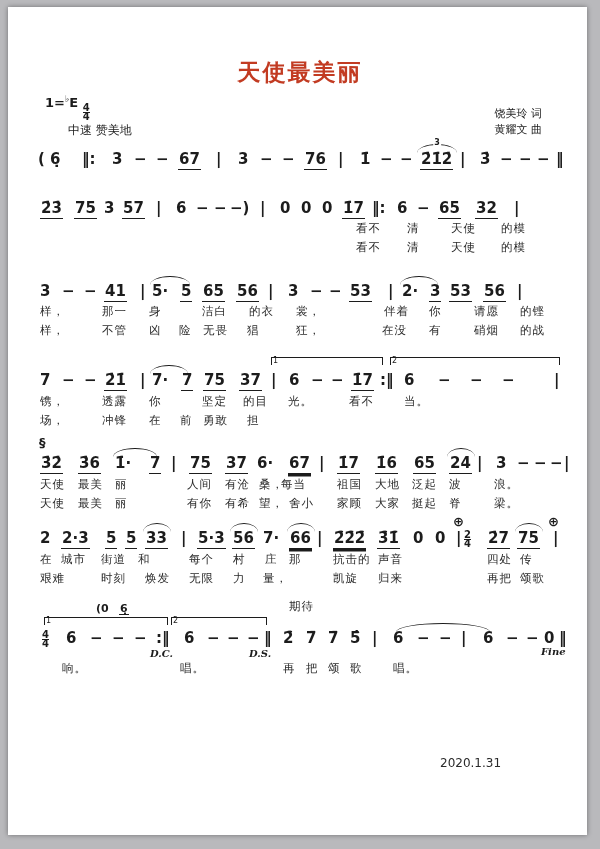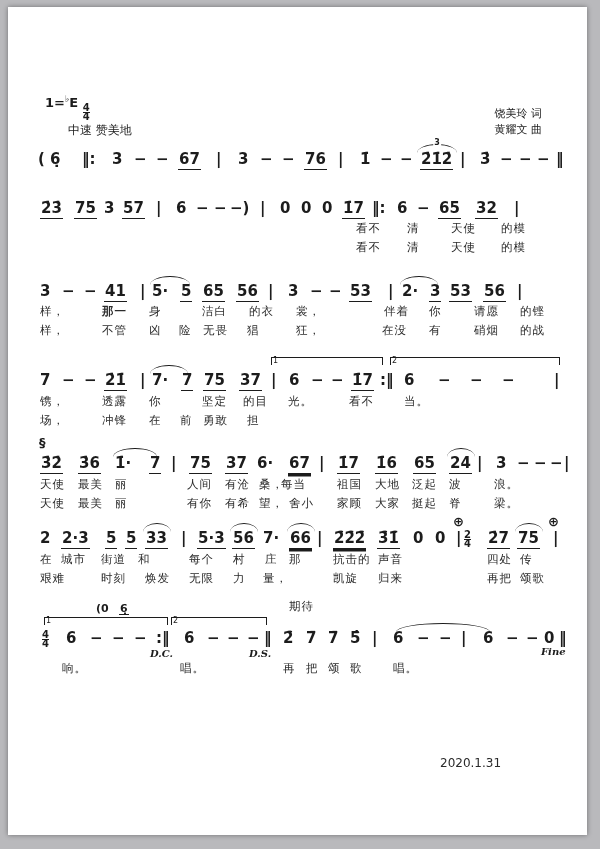--- a/index.html
+++ b/index.html
@@ -37,20 +37,21 @@
   .mark.coda{font-size:13px;font-weight:bold;}
   .mark.small{font-size:11px;font-weight:bold;}
   .mark.u1{border-bottom:1.2px solid #1c1c1c;}
 </style>
 </head>
 <body>
 
 <div class="stage">
   <div class="paper"></div>
   <div class="layer">
+    <h1 class="title" style="color: rgb(194, 59, 34);">天使最美丽</h1>
     <div class="keysig"><span>1=</span><sup>♭</sup><span>E</span>
       <span class="fr" style="display:inline-flex;vertical-align:-4px;font-weight:bold;">
           <span>4</span>
           <span class="den">4</span>
         </span>
     </div>
     <div class="tempo">中速 赞美地</div>
     <div class="credit c1">饶美玲 词</div>
     <div class="credit c2">黄耀文 曲</div>
     <div class="date">2020.1.31</div>
@@ -125,21 +126,21 @@
         <span class="tok u1" style="left: 349px; top: 282px;">53</span>
         <span class="tok" style="left: 388px; top: 282px;">|</span>
         <span class="tok" style="left: 402px; top: 282px;">2·</span>
         <span class="tok u1" style="left: 429px; top: 282px;">3</span>
         <span class="tok u1" style="left: 449px; top: 282px;">53</span>
         <span class="tok u1" style="left: 483px; top: 282px;">56</span>
         <span class="tok" style="left: 517px; top: 282px;">|</span>
         <span class="arc" style="width: 40px; left: 150px; top: 276px;"></span>
         <span class="arc" style="width: 38px; left: 400px; top: 276px;"></span>
         <span class="lyr" style="left: 40px; top: 304px;">样，</span>
-        <span class="lyr" style="left: 102px; top: 304px; font-weight: bold;">那一</span>
+        <span class="lyr" style="left: 102px; top: 304px;">那一</span>
         <span class="lyr" style="left: 149px; top: 304px;">身</span>
         <span class="lyr" style="left: 202px; top: 304px;">洁白</span>
         <span class="lyr" style="left: 249px; top: 304px;">的衣</span>
         <span class="lyr" style="left: 296px; top: 304px;">裳，</span>
         <span class="lyr" style="left: 384px; top: 304px;">伴着</span>
         <span class="lyr" style="left: 429px; top: 304px;">你</span>
         <span class="lyr" style="left: 474px; top: 304px;">请愿</span>
         <span class="lyr" style="left: 520px; top: 304px;">的铿</span>
         <span class="lyr" style="left: 40px; top: 323px;">样，</span>
         <span class="lyr" style="left: 102px; top: 323px;">不管</span>

